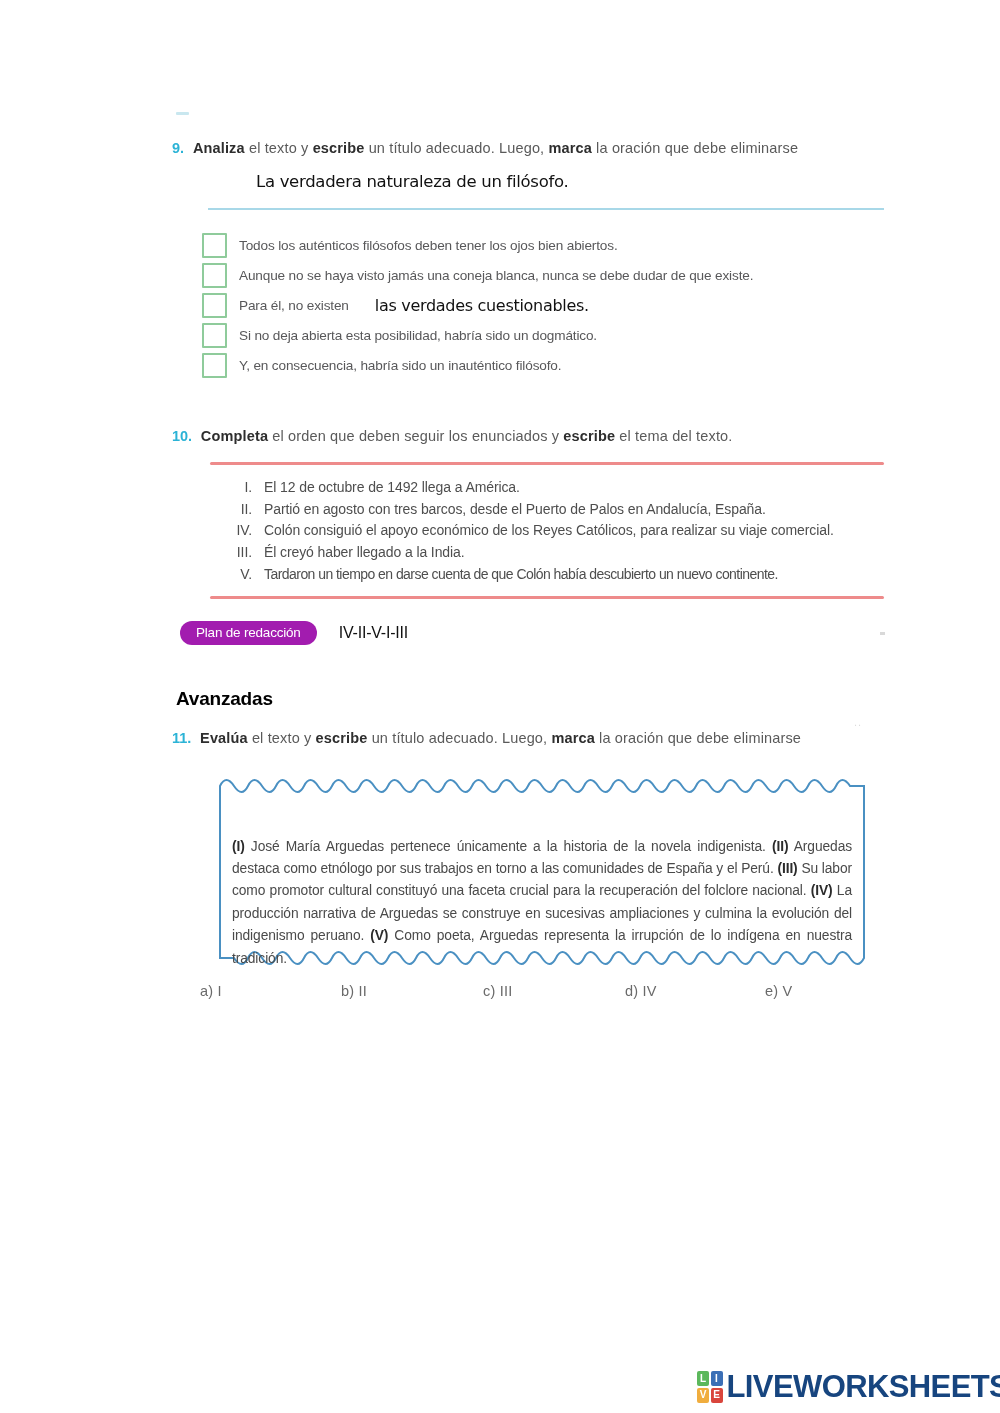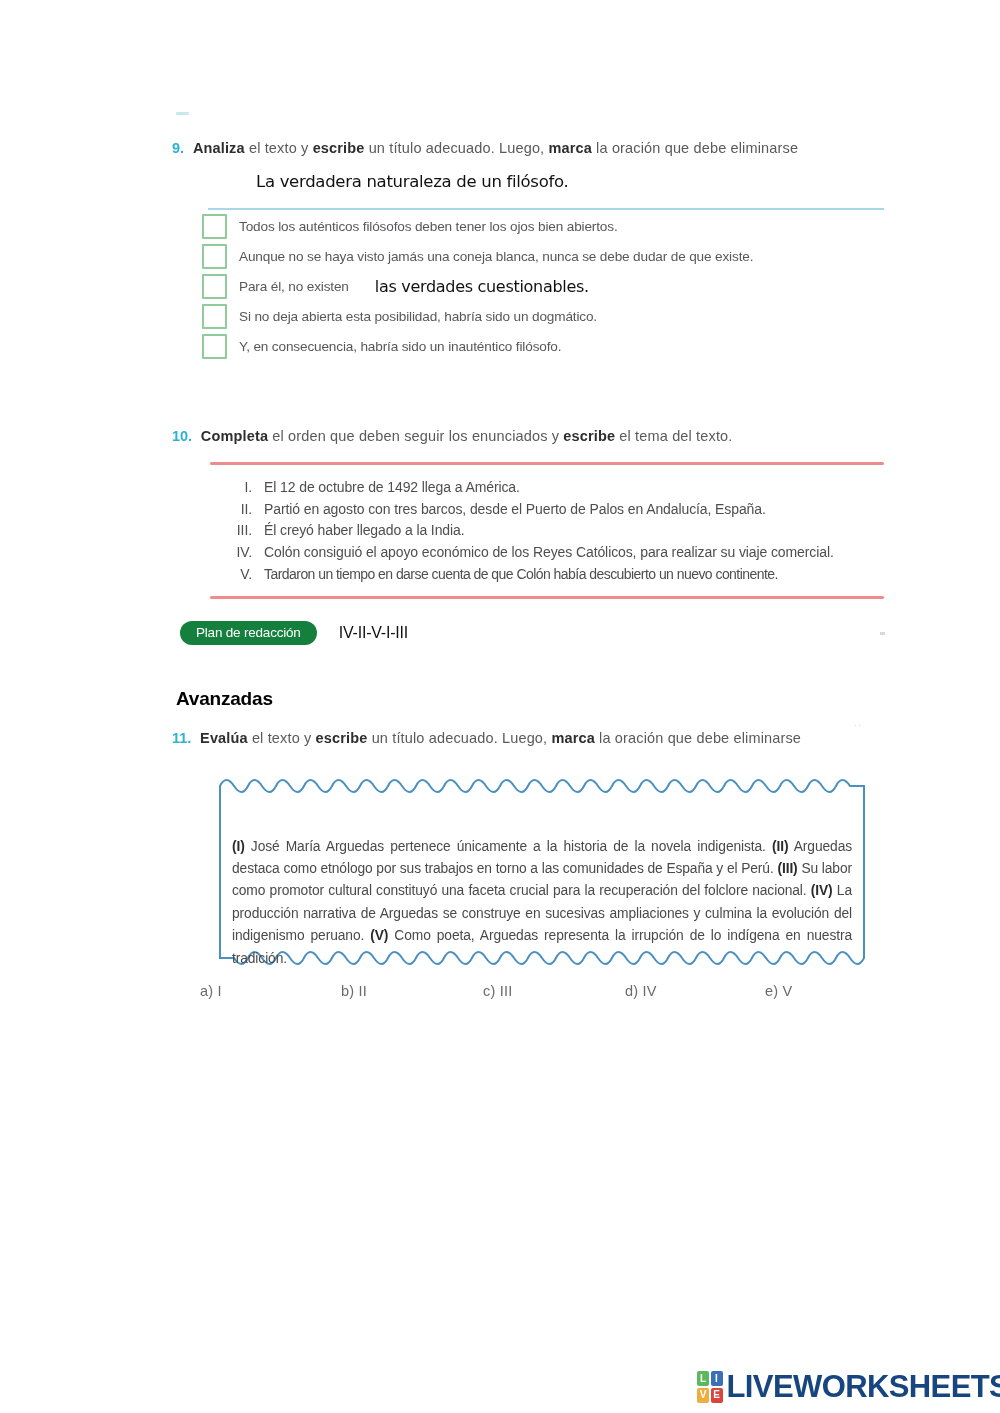--- a/index.html
+++ b/index.html
@@ -62,21 +62,21 @@
     padding-bottom: 17px;
     display: block;
   }
   .answer-underline {
     height: 2px;
     background: #a8d8e8;
     width: 100%;
   }
 
   .check-list {
-    margin-top: 1px;
+    margin-top: 20px;
     margin-left: 30px;
   }
   .check-item {
     display: flex;
     align-items: center;
     height: 30px;
     gap: 12px;
   }
   .checkbox {
     width: 21px;
@@ -140,21 +140,21 @@
   .roman-body.tight { letter-spacing: -0.55px; }
 
   .plan-row {
     margin-top: 22px;
     margin-left: 8px;
     display: flex;
     align-items: center;
     gap: 22px;
   }
   .pill {
-    background: #15803d;
+    background: #a21caf;
     color: #ffffff;
     font-size: 13.5px;
     padding: 4px 16px 5px 16px;
     border-radius: 12px;
     letter-spacing: -0.2px;
   }
   .plan-answer {
     font-size: 16px;
     color: #111111;
     font-family: Liberation Sans, sans-serif;
@@ -346,26 +346,26 @@
     <div class="roman-list">
       <div class="roman-item">
         <span class="roman-num">I.</span>
         <span class="roman-body">El 12 de octubre de 1492 llega a América.</span>
       </div>
       <div class="roman-item">
         <span class="roman-num">II.</span>
         <span class="roman-body">Partió en agosto con tres barcos, desde el Puerto de Palos en Andalucía, España.</span>
       </div>
       <div class="roman-item">
+        <span class="roman-num">IV.</span>
+        <span class="roman-body">Colón consiguió el apoyo económico de los Reyes Católicos, para realizar su viaje comercial.</span>
+      </div>
+      <div class="roman-item">
         <span class="roman-num">III.</span>
         <span class="roman-body">Él creyó haber llegado a la India.</span>
-      </div>
-      <div class="roman-item">
-        <span class="roman-num">IV.</span>
-        <span class="roman-body">Colón consiguió el apoyo económico de los Reyes Católicos, para realizar su viaje comercial.</span>
       </div>
       <div class="roman-item">
         <span class="roman-num">V.</span>
         <span class="roman-body tight">Tardaron un tiempo en darse cuenta de que Colón había descubierto un nuevo continente.</span>
       </div>
     </div>
 
     <div class="rule-red rule-bottom"></div>
 
     <div class="plan-row">

